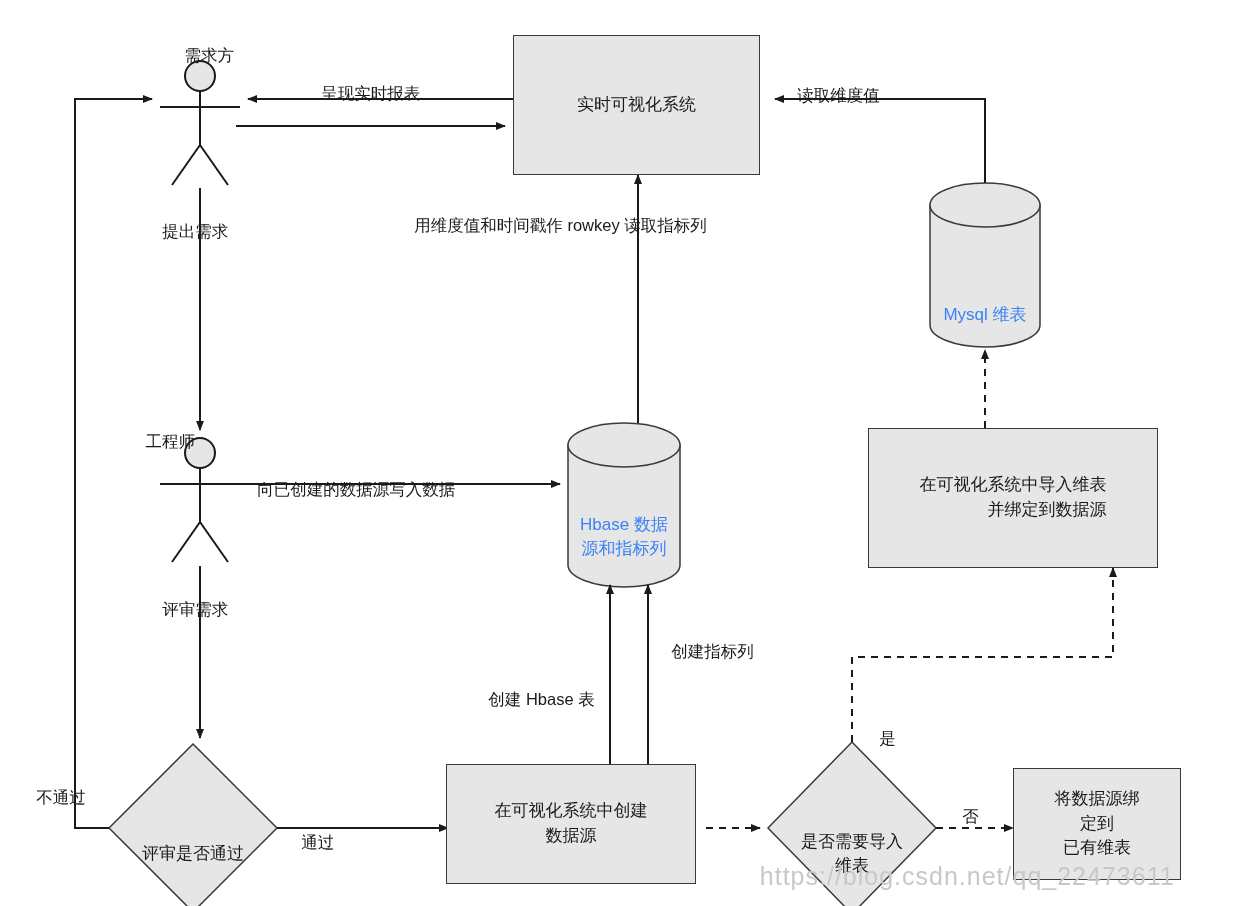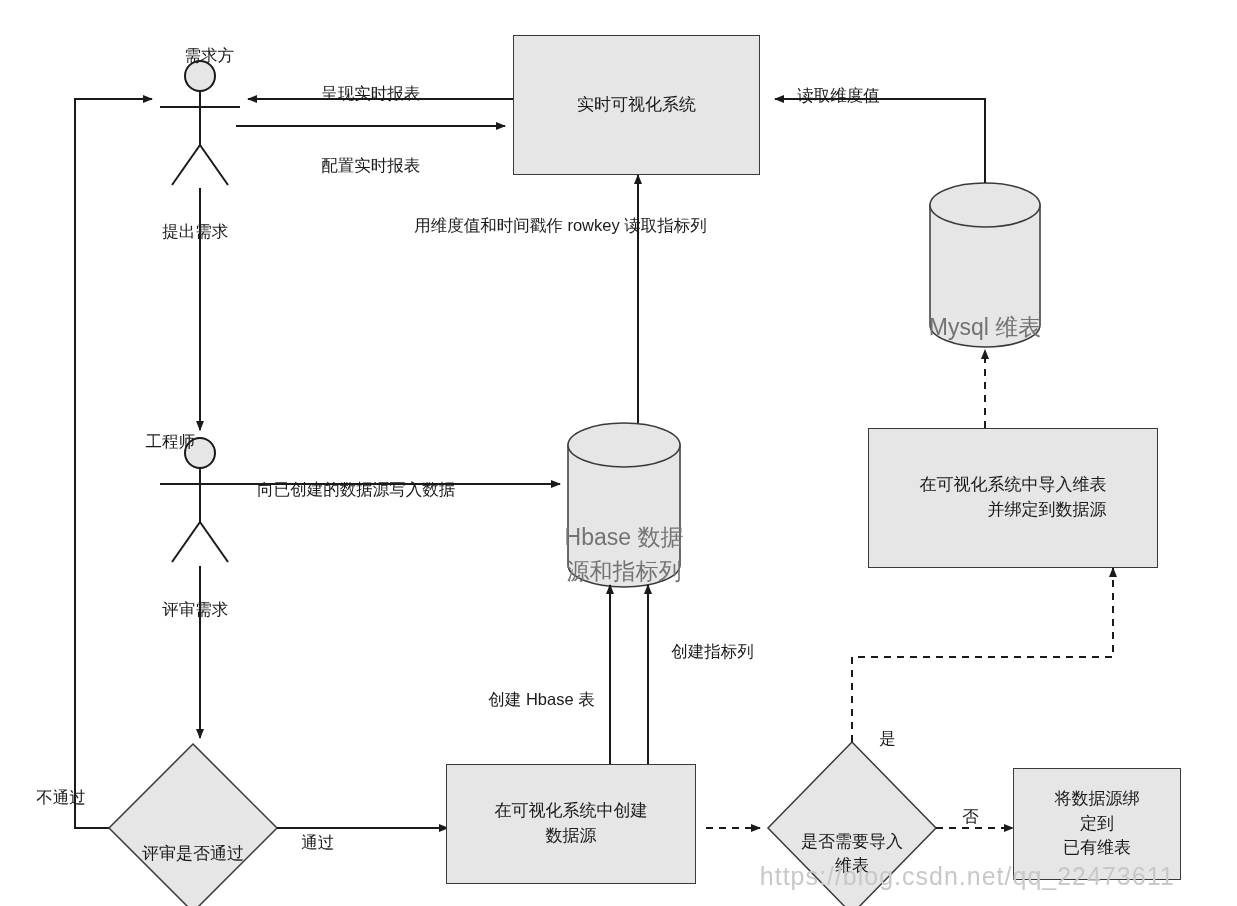--- a/index.html
+++ b/index.html
@@ -49,22 +49,22 @@
   .node-label {
     position: absolute;
     color: #1a1a1a;
     font-size: 16.5px;
     line-height: 1.3;
     white-space: pre;
     text-align: center;
   }
   .cyl-label {
     position: absolute;
-    color: #737373;
-    font-size: 23px;
+    color: #3b82f6;
+    font-size: 17px;
     line-height: 1.45;
     text-align: center;
     white-space: pre-line;
   }
   .diamond-label {
     position: absolute;
     color: #1a1a1a;
     font-size: 17px;
     line-height: 1.45;
     text-align: center;
@@ -202,23 +202,20 @@
   </div>
 
   <div class="node-label" style="left:95px; top:410px; width:100px; text-align:right;">
     <span>工程师</span>
   </div>
 
   <div class="edge-label" style="left:303px; top:62px;">
     <span>呈现实时报表</span>
   </div>
 
-  <div class="edge-label" style="left:303px; top:134px;">
-    <span>配置实时报表</span>
-  </div>
 
   <div class="edge-label" style="left:779px; top:64px;">
     <span>读取维度值</span>
   </div>
 
   <div class="edge-label" style="left:144px; top:200px;">
     <span>提出需求</span>
   </div>
 
   <div class="edge-label" style="left:396px; top:194px;">

